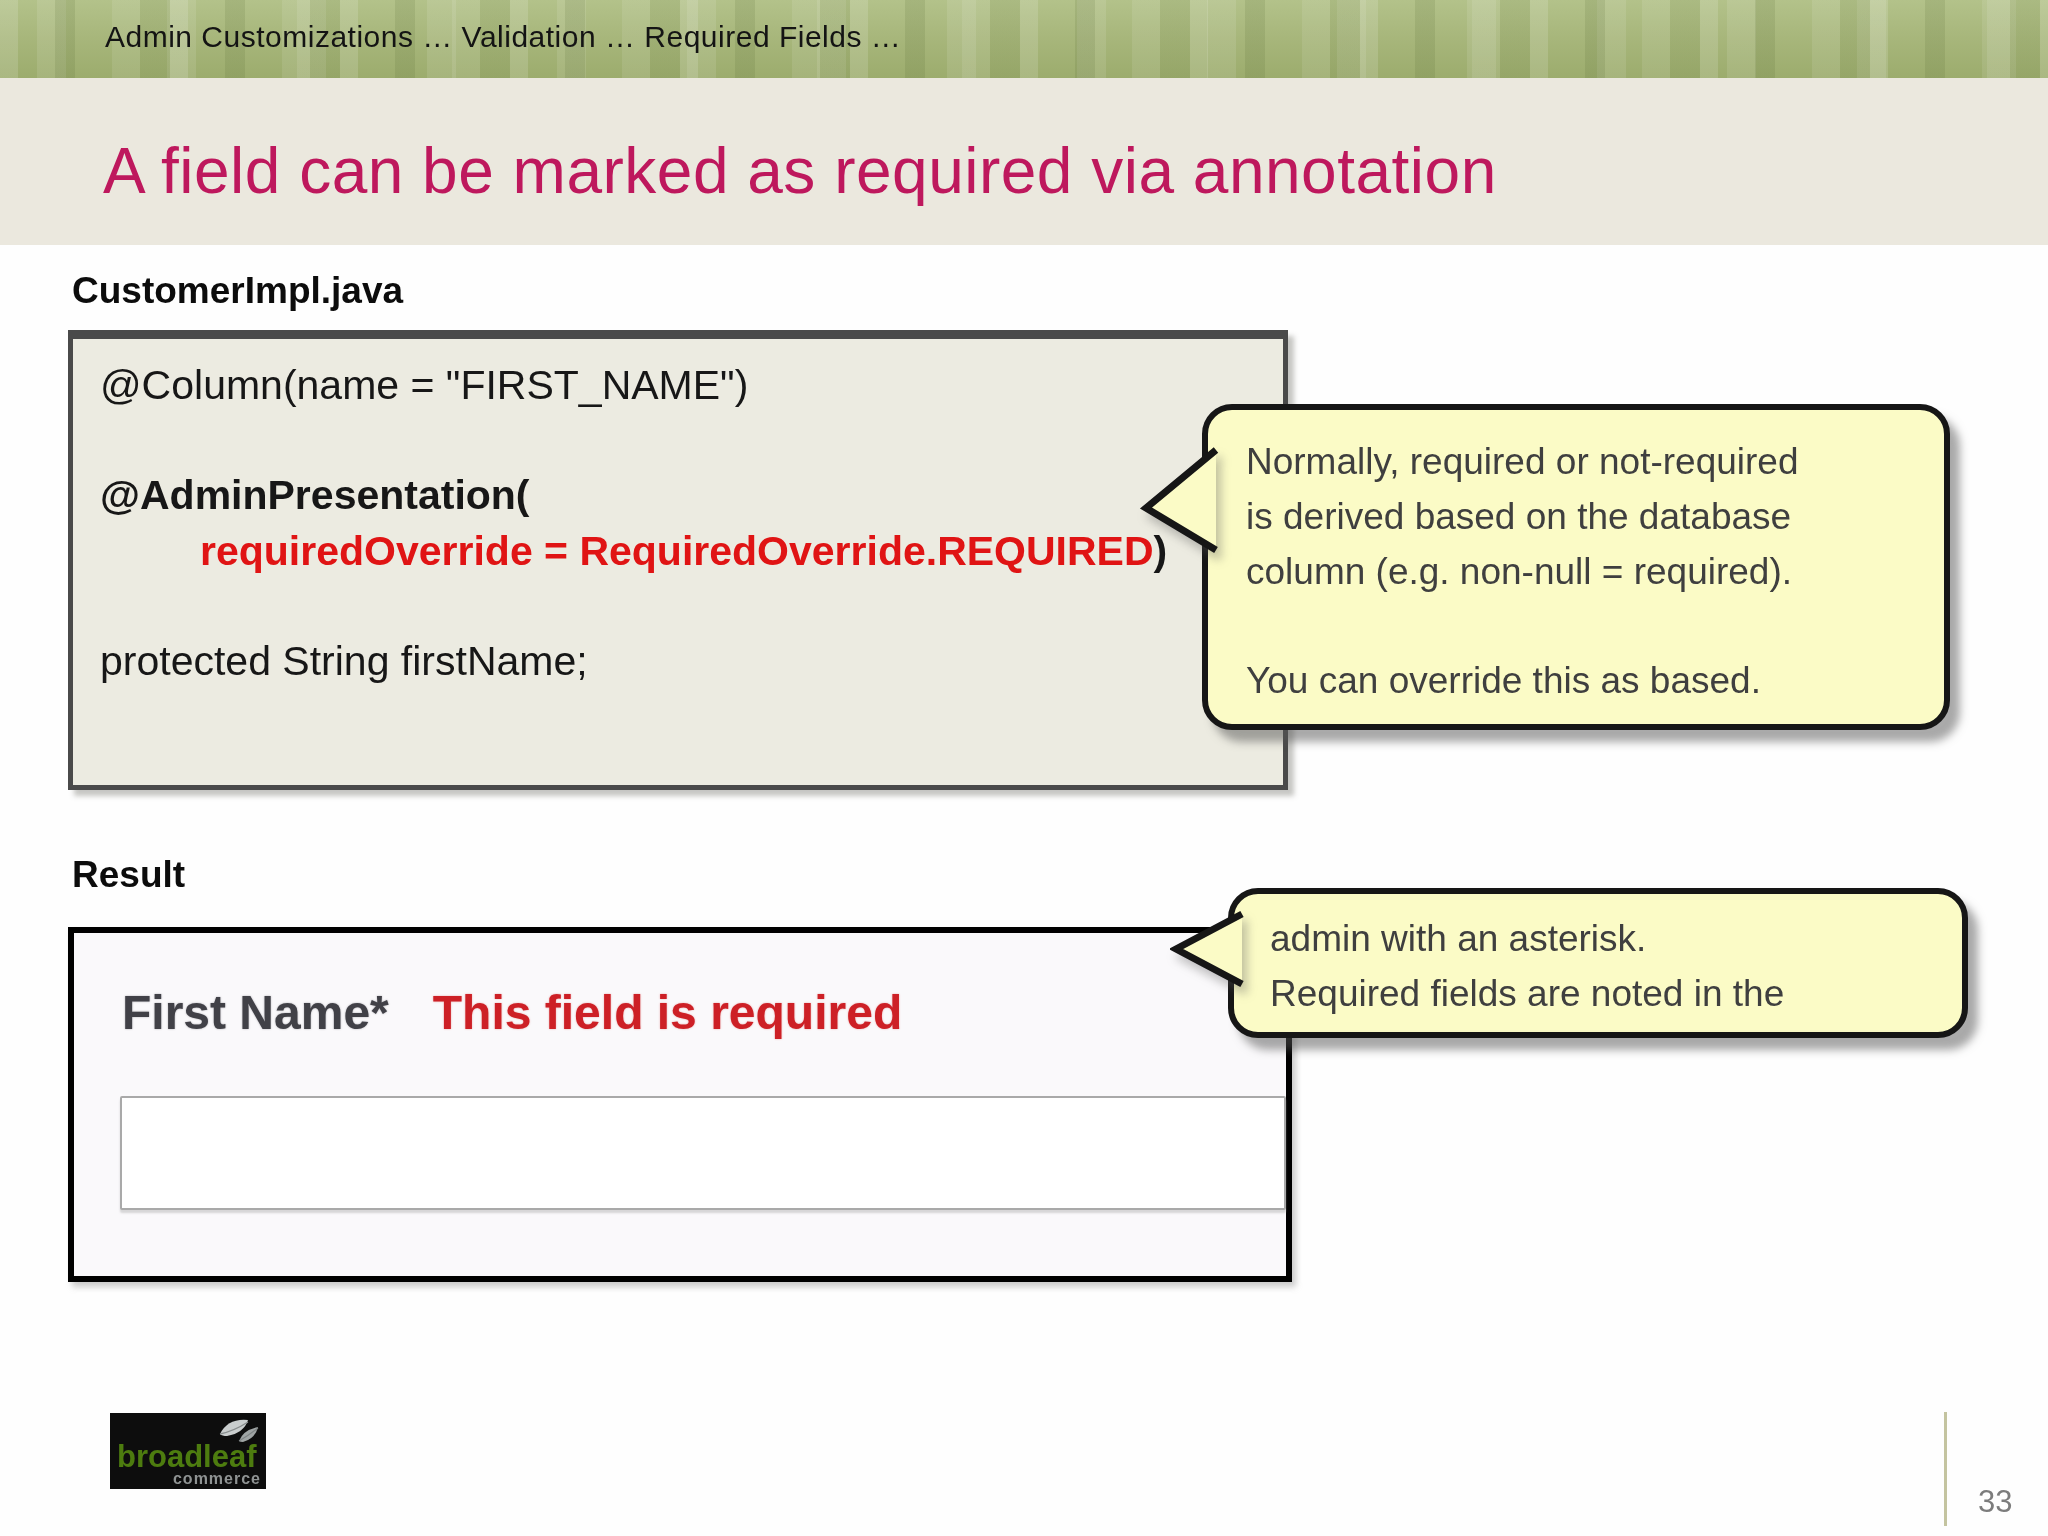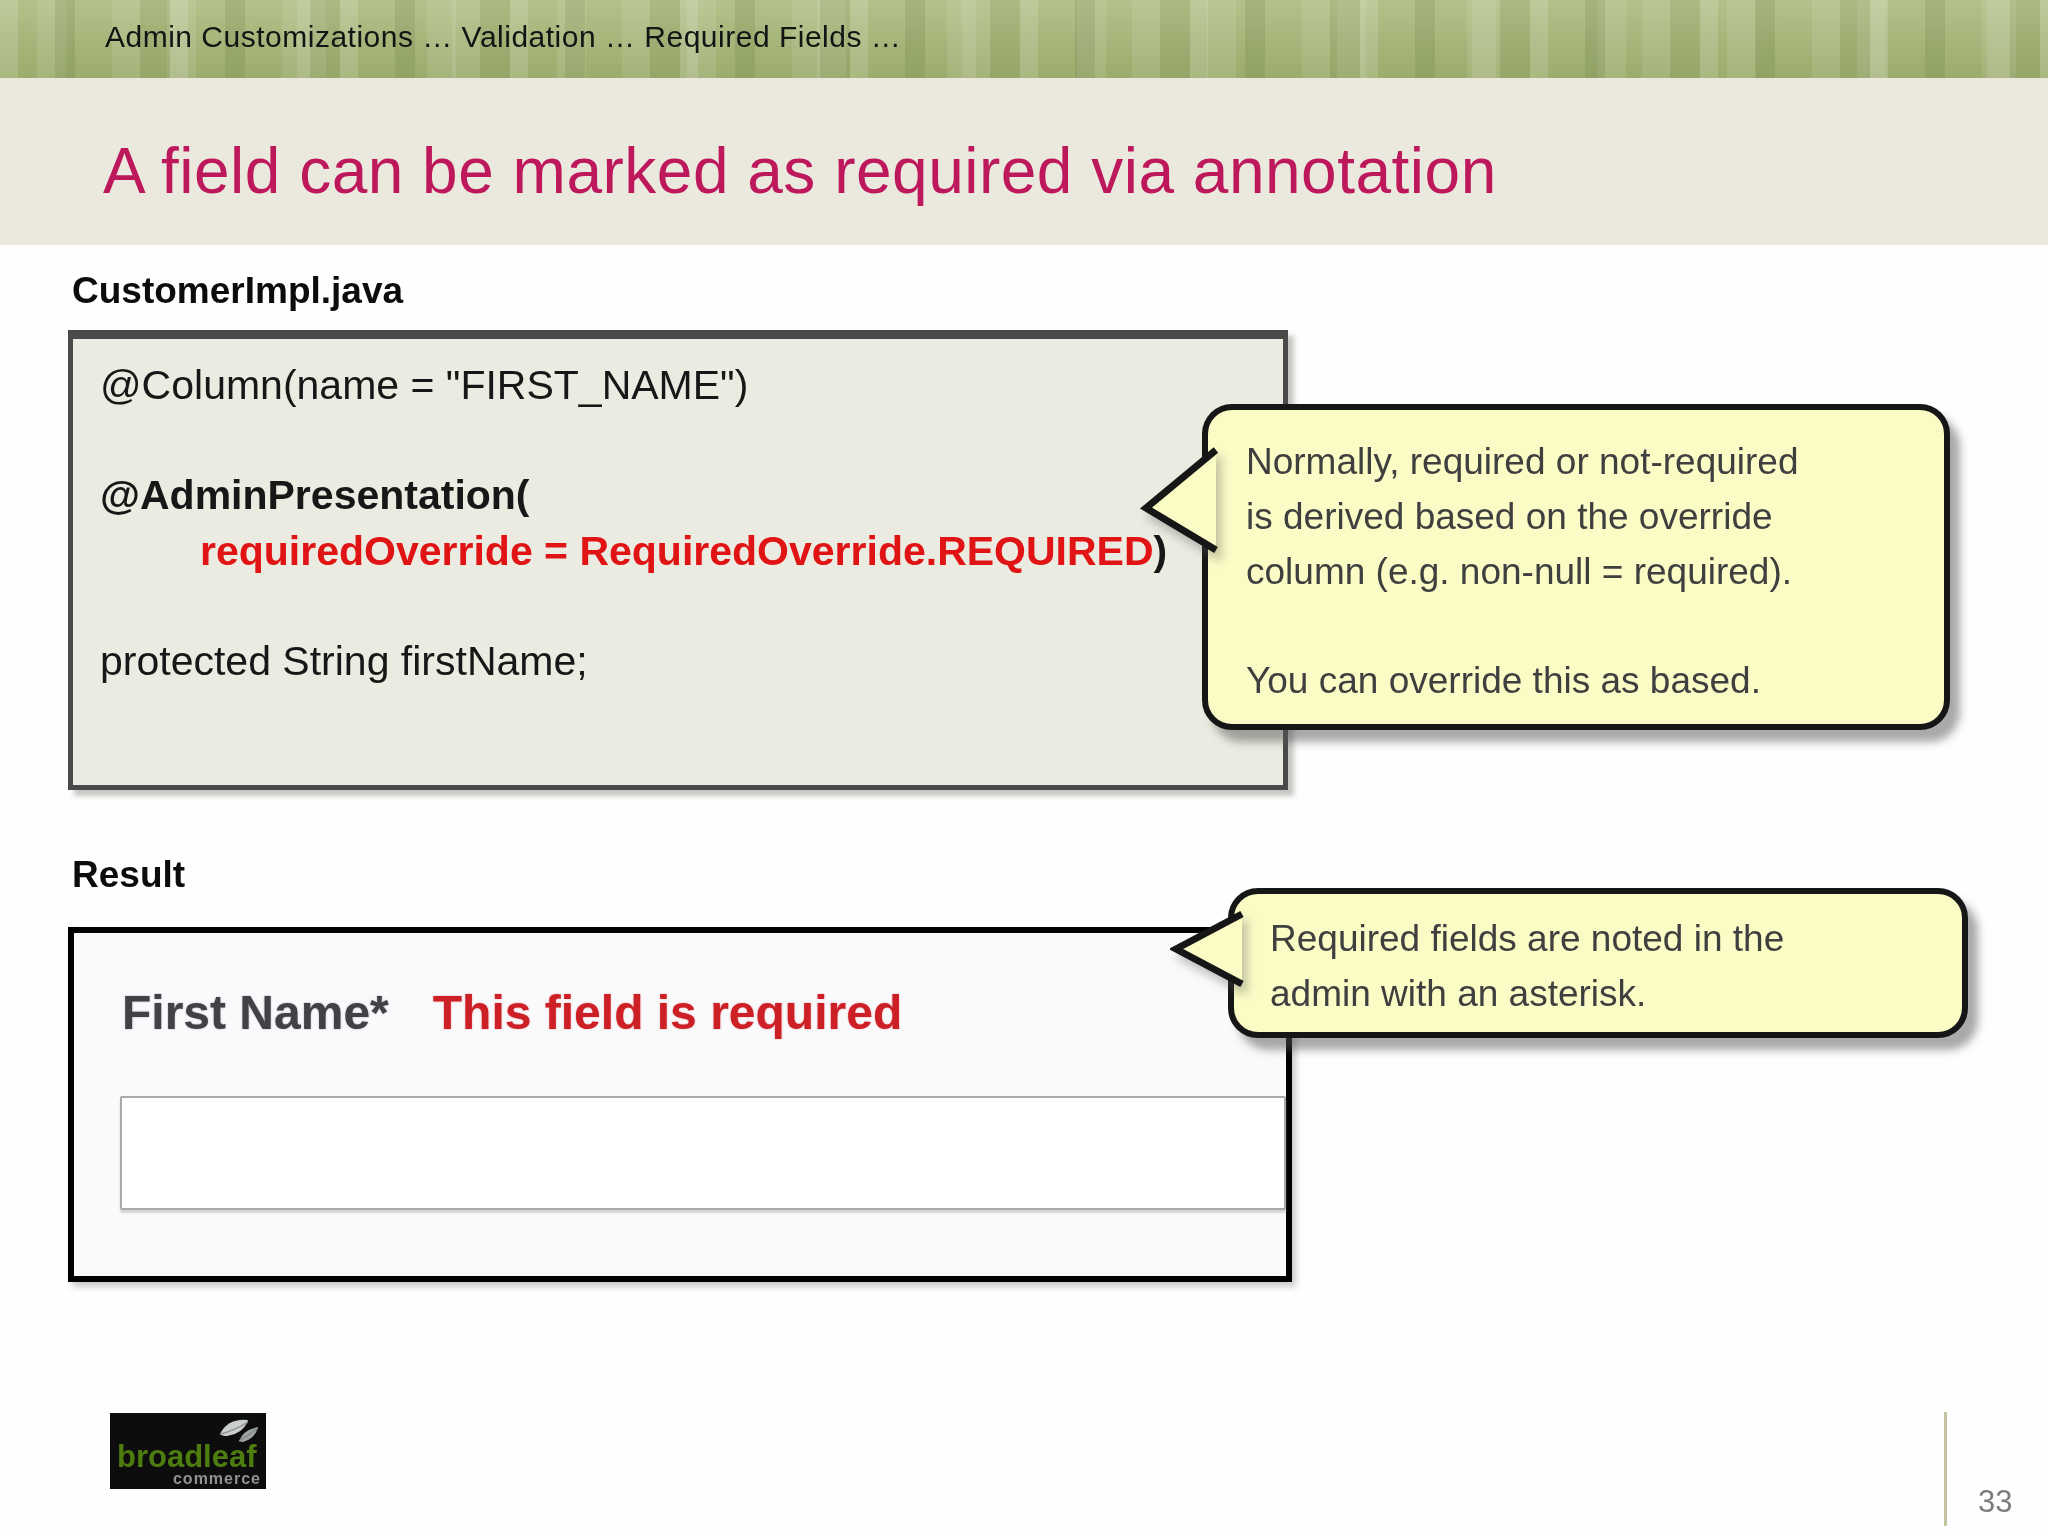--- a/index.html
+++ b/index.html
@@ -141,41 +141,41 @@
     <div class="code-line bold indent"><span class="red">requiredOverride = RequiredOverride.REQUIRED</span><span>)</span></div>
     <div class="code-blank"></div>
     <div class="code-line"><span>protected String firstName;</span></div>
   </div>
 
   <div class="callout" id="callout-code">
     <svg class="callout-tail" width="84" height="112" viewBox="0 0 84 112">
       <path d="M78,6 L8,64 L78,106" fill="#fbfbc6" stroke="#161616" stroke-width="7" stroke-linejoin="miter"></path>
     </svg>
     <div class="co-line">Normally, required or not-required</div>
-    <div class="co-line">is derived based on the override</div>
+    <div class="co-line">is derived based on the database</div>
     <div class="co-line">column (e.g. non-null = required).</div>
     <div class="co-blank"></div>
     <div class="co-line">You can override this as based.</div>
   </div>
 
   <h2 class="section-heading" id="result-heading">Result</h2>
 
   <div class="result-box">
     <div class="field-row">
       <span class="field-label">First Name*</span><span class="validation-message">This field is required</span>
     </div>
     <div class="text-input"></div>
   </div>
 
   <div class="callout" id="callout-result">
     <svg class="callout-tail" width="78" height="78" viewBox="0 0 78 78">
       <path d="M72,4 L6,39 L72,74" fill="#fbfbc6" stroke="#161616" stroke-width="7" stroke-linejoin="miter"></path>
     </svg>
+    <div class="co-line">admin with an asterisk.</div>
     <div class="co-line">Required fields are noted in the</div>
-    <div class="co-line">admin with an asterisk.</div>
   </div>
 
   <div class="logo">
     <svg class="logo-leaf" width="50" height="34" viewBox="0 0 50 34">
       <path d="M8 19 Q16 3 36 5 Q32 18 15 21 Q10 21 8 19 Z" fill="#c9cdcd"></path>
       <path d="M27 26 Q31 15 46 12 Q43 24 31 27 Q28 27 27 26 Z" fill="#9fa4a4"></path>
       <path d="M8 19 Q22 16 36 7" stroke="#878c8c" stroke-width="1.3" fill="none"></path>
       <path d="M27 26 Q36 21 46 13" stroke="#7e8383" stroke-width="1.2" fill="none"></path>
     </svg>
     <span class="logo-brand">broadleaf</span>

